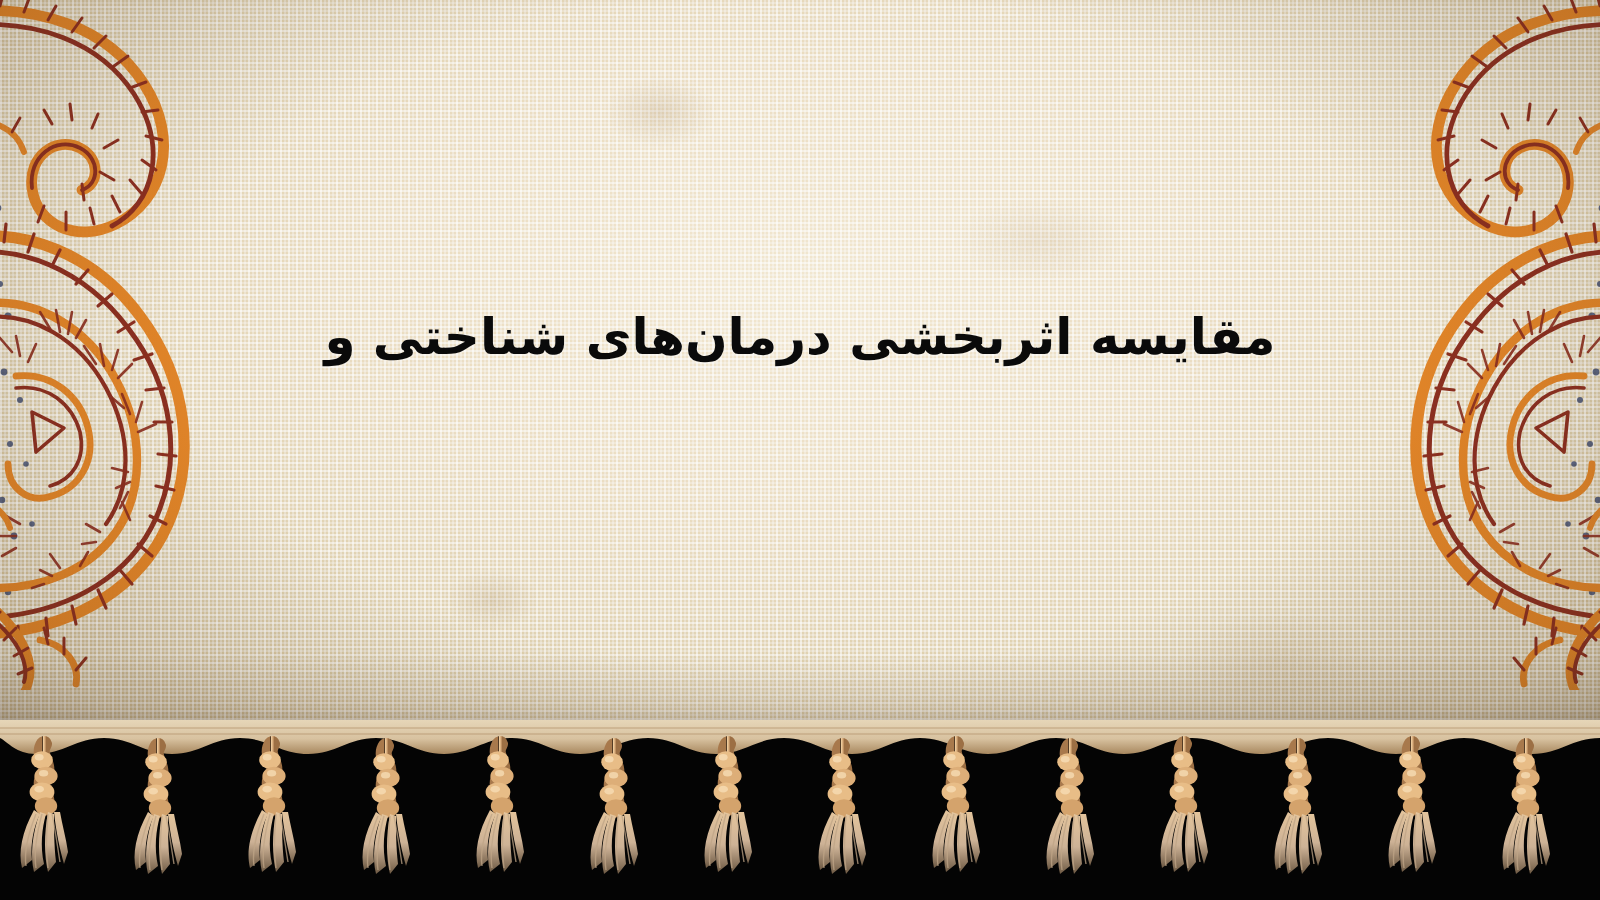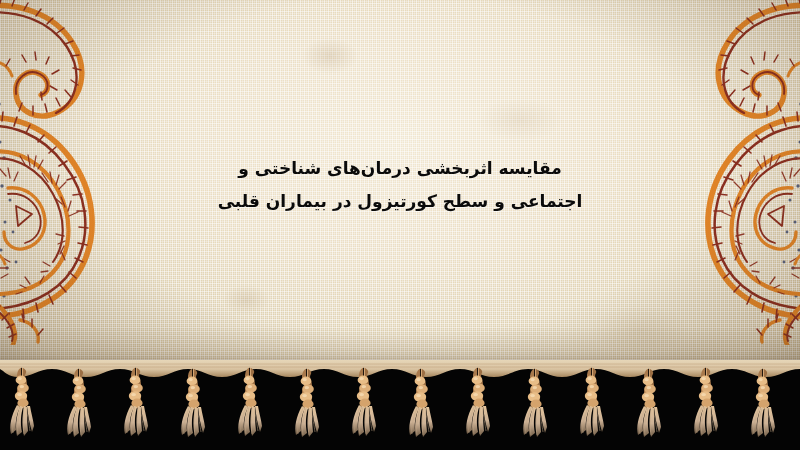--- a/index.html
+++ b/index.html
@@ -45,21 +45,21 @@
   #orn-left{left:-14px;}
   #orn-right{right:-14px;transform:scaleX(-1);}
   .orn svg{display:block;width:100%;height:100%;}
 
   
   #title{
     position:absolute;left:150px;top:152px;width:500px;
     text-align:center;direction:rtl;
     color:#0a0a0a;
     font-weight:bold;
-    font-size:17px;line-height:33px;
+    font-size:25px;line-height:33px;
     letter-spacing:-0.2px;
     text-shadow:0 1px 0 rgba(255,255,255,.30);
   }
   #title div{white-space:nowrap;}
 
   
   #fringe{
     position:absolute;left:0;top:360px;width:800px;height:90px;
     background:#040404;overflow:hidden;
   }
@@ -413,21 +413,20 @@
           <path d="M12 250 L12 242"></path>
       </g>
     </svg>
   </div>
 
   <div id="vignette"></div>
   <div id="edgeshadow"></div>
 
   <div id="title">
     <div>مقایسه اثربخشی درمان‌های شناختی و</div>
-    <div>اجتماعی و سطح کورتیزول در بیماران قلبی</div>
   </div>
 
   <div id="fringe">
     <svg width="800" height="90" viewBox="0 0 800 90" xmlns="http://www.w3.org/2000/svg">
       <defs>
         <linearGradient id="cord" x1="0" y1="0" x2="1" y2="0">
           <stop offset="0%" stop-color="#a8794c"></stop>
           <stop offset="35%" stop-color="#edc characteristic"></stop>
           <stop offset="38%" stop-color="#eecb9c"></stop>
           <stop offset="70%" stop-color="#d6a877"></stop>

